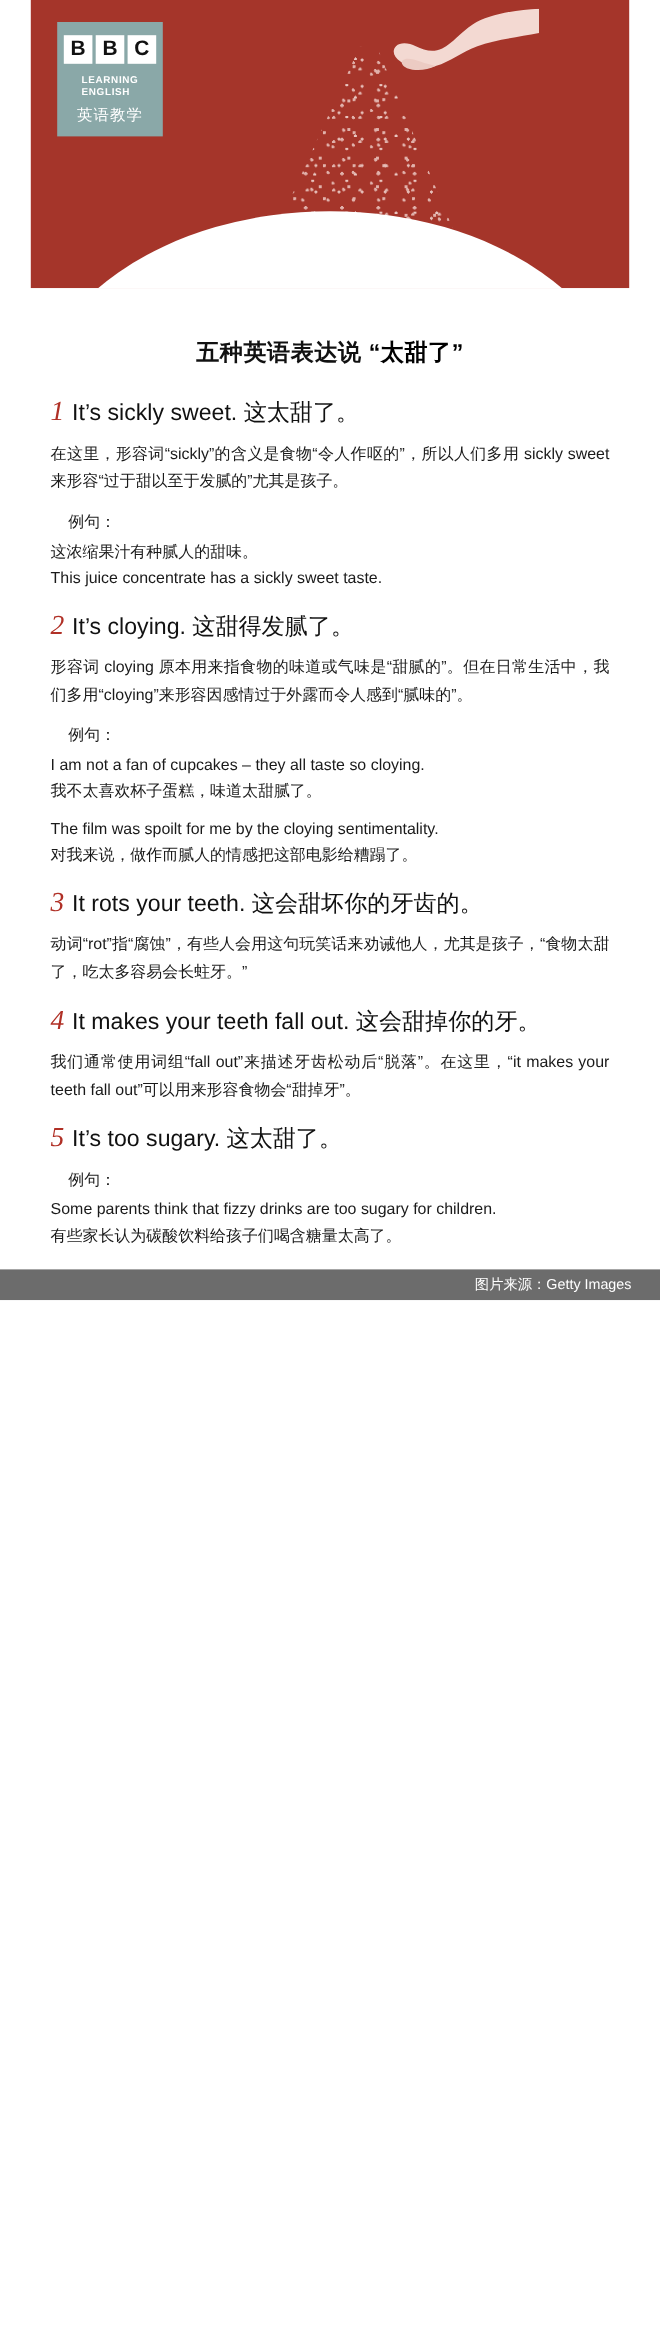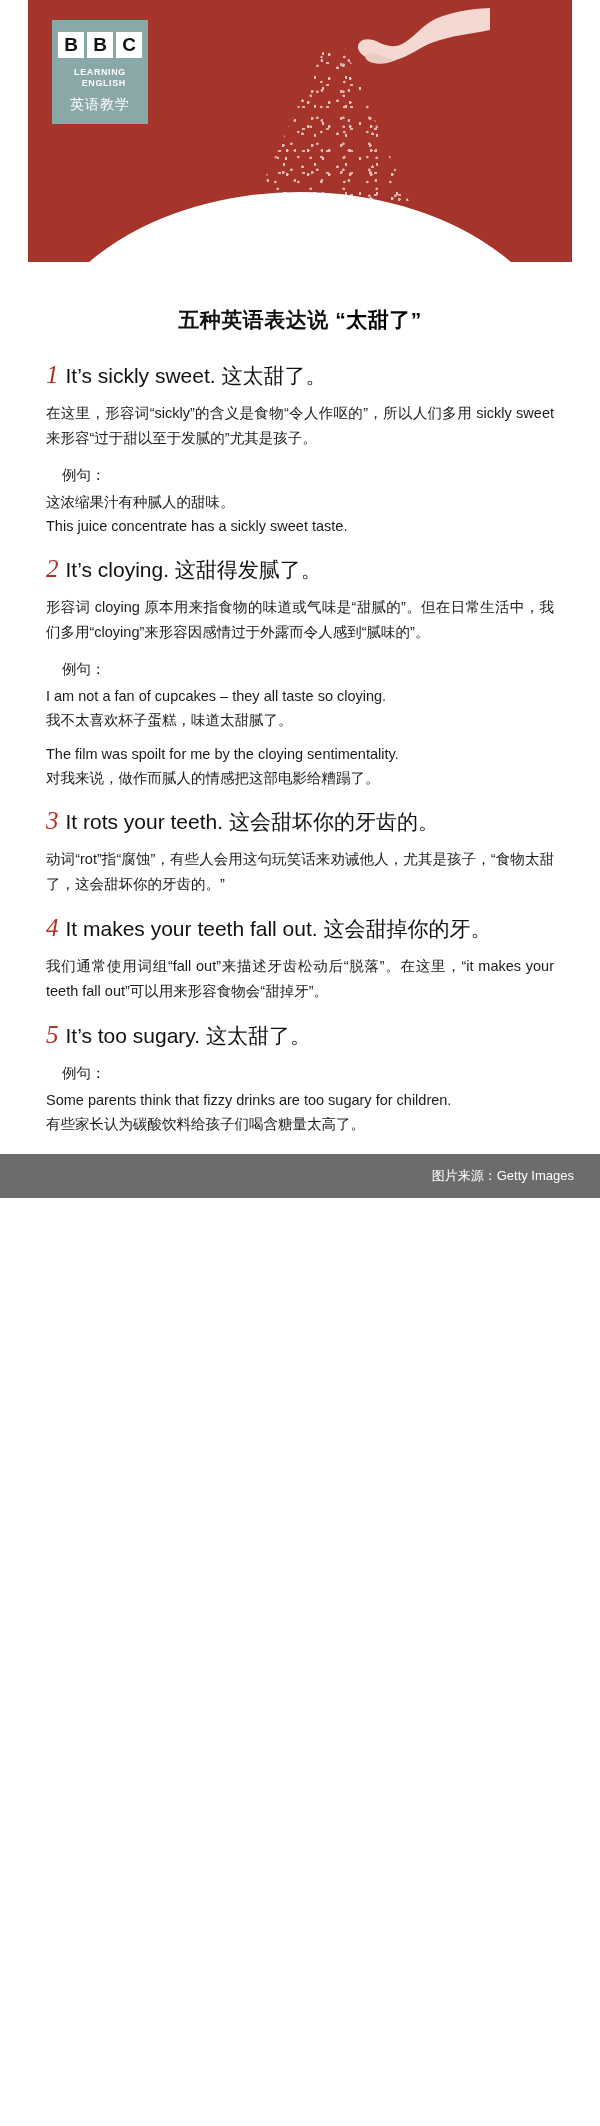--- a/index.html
+++ b/index.html
@@ -104,21 +104,21 @@
     line-height: 26px;
     text-align: center;
     font-family: "Liberation Sans", sans-serif;
   }
   .logo-learning {
     margin-top: 9px;
     color: #ffffff;
     font-size: 9px;
     letter-spacing: 0.6px;
     line-height: 11px;
-    text-align: right;
+    text-align: left;
     font-weight: bold;
   }
   .logo-cn {
     margin-top: 7px;
     color: #ffffff;
     font-size: 14px;
     letter-spacing: 1px;
     text-align: left;
   }
 
@@ -171,21 +171,21 @@
   .ex {
     font-size: 14.5px;
     line-height: 24px;
     margin: 0 0 10px 0;
   }
   .ex div { margin: 0; }
 
   
   .footer {
     margin-top: 18px;
-    height: 44px;
+    height: 28px;
     background: #6c6c6c;
     color: #ffffff;
     font-size: 13px;
     display: flex;
     align-items: center;
     justify-content: flex-end;
     padding-right: 26px;
     box-sizing: border-box;
     width: 600px;
   }
@@ -255,21 +255,21 @@
       <div class="ex">
         <div>The film was spoilt for me by the cloying sentimentality.</div>
         <div>对我来说，做作而腻人的情感把这部电影给糟蹋了。</div>
       </div>
     </div>
 
     <div class="item">
       <div class="item-head">
         <span class="num">3</span><span>It rots your teeth. 这会甜坏你的牙齿的。</span>
       </div>
-      <p class="para">动词“rot”指“腐蚀”，有些人会用这句玩笑话来劝诫他人，尤其是孩子，“食物太甜了，这会甜坏你的牙齿的。”</p>
+      <p class="para">动词“rot”指“腐蚀”，有些人会用这句玩笑话来劝诫他人，尤其是孩子，“食物太甜了，吃太多容易会长蛀牙。”</p>
     </div>
 
     <div class="item">
       <div class="item-head">
         <span class="num">4</span><span>It makes your teeth fall out. 这会甜掉你的牙。</span>
       </div>
       <p class="para">我们通常使用词组“fall out”来描述牙齿松动后“脱落”。在这里，“it makes your teeth fall out”可以用来形容食物会“甜掉牙”。</p>
     </div>
 
     <div class="item">

